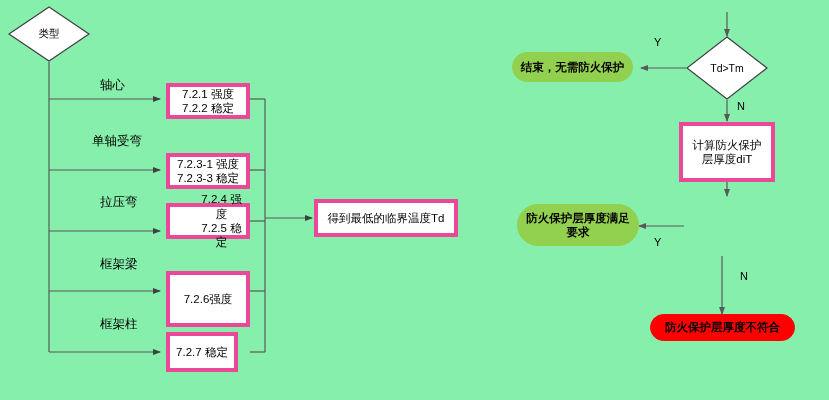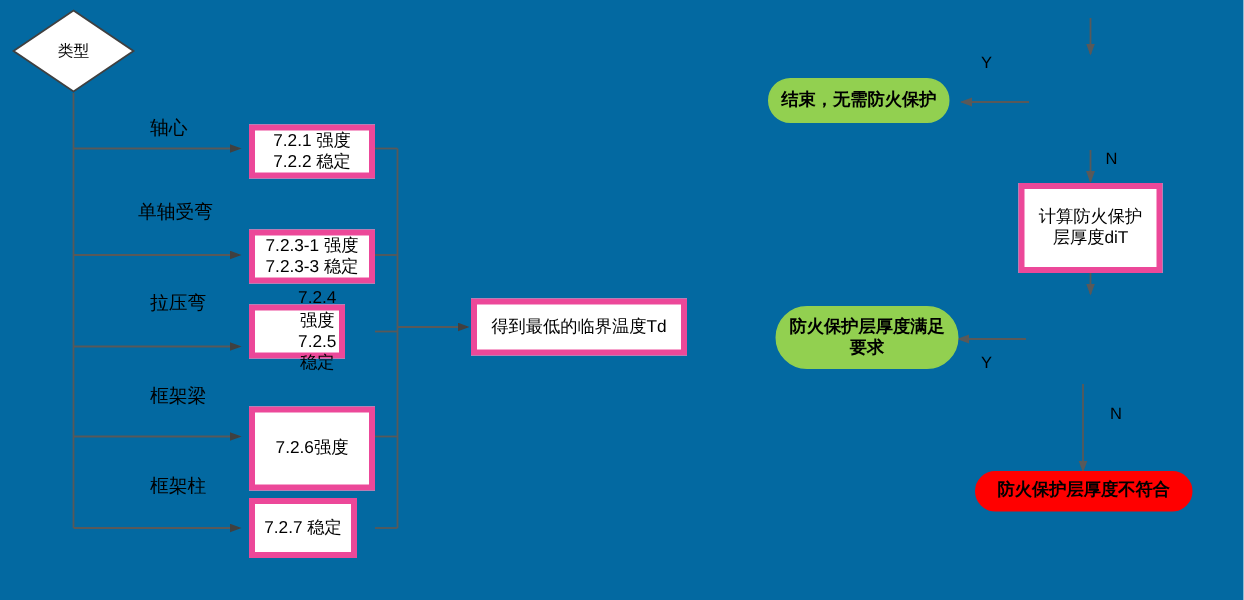--- a/index.html
+++ b/index.html
@@ -4,21 +4,21 @@
 <style>
   html, body {
     margin: 0;
     padding: 0;
     background: #ffffff;
   }
   #canvas {
     position: relative;
     width: 829px;
     height: 400px;
-    background: #0369a1;
+    background: #86efac;
     font-family: "Liberation Sans", "DejaVu Sans", sans-serif;
     overflow: hidden;
   }
   svg.wires {
     position: absolute;
     left: 0;
     top: 0;
     width: 829px;
     height: 400px;
     pointer-events: none;
@@ -148,29 +148,35 @@
   <div class="branch-label" style="left:100px; top:194px;">拉压弯</div>
   <div class="branch-label" style="left:100px; top:256px;">框架梁</div>
   <div class="branch-label" style="left:100px; top:316px;">框架柱</div>
 
   <div class="node rect two-line" style="left:166px; top:83px; width:84px; height:36px;">7.2.1 强度
 7.2.2 稳定</div>
 
   <div class="node rect two-line" style="left:166px; top:153px; width:84px; height:36px;">7.2.3-1 强度
 7.2.3-3 稳定</div>
 
-  <div class="node rect two-line" style="left:166px; top:203px; width:64px; height:36px;padding-left:27px;">7.2.4 强度
+  <div class="node rect two-line" style="left:166px; top:203px; width:84px; height:36px;padding-left:27px;">7.2.4 强度
 7.2.5 稳定</div>
 
   <div class="node rect" style="left:166px; top:271px; width:84px; height:56px;">7.2.6强度</div>
 
   <div class="node rect" style="left:166px; top:332px; width:72px; height:40px;">7.2.7 稳定</div>
 
   <div class="node rect" style="left:314px; top:199px; width:144px; height:38px;">得到最低的临界温度Td</div>
 
+  <div class="diamond-wrap" style="left:686px; top:36px; width:82px; height:64px;">
+    <svg width="82" height="64" viewBox="0 0 82 64" xmlns="http://www.w3.org/2000/svg">
+      <polygon points="41,1 81,32 41,63 1,32" fill="#ffffff" stroke="#404040" stroke-width="1.2"></polygon>
+    </svg>
+    <div class="diamond-label">Td&gt;Tm</div>
+  </div>
   <div class="yn-label" style="left:654px; top:36px;">Y</div>
   <div class="yn-label" style="left:737px; top:100px;">N</div>
 
   <div class="node terminator term-green" style="left:512px; top:52px; width:121px; height:30px;">结束，无需防火保护</div>
 
   <div class="node rect two-line" style="left:679px; top:122px; width:96px; height:60px;">计算防火保护
 层厚度diT</div>
 
   <div class="yn-label" style="left:654px; top:236px;">Y</div>
   <div class="yn-label" style="left:740px; top:270px;">N</div>

